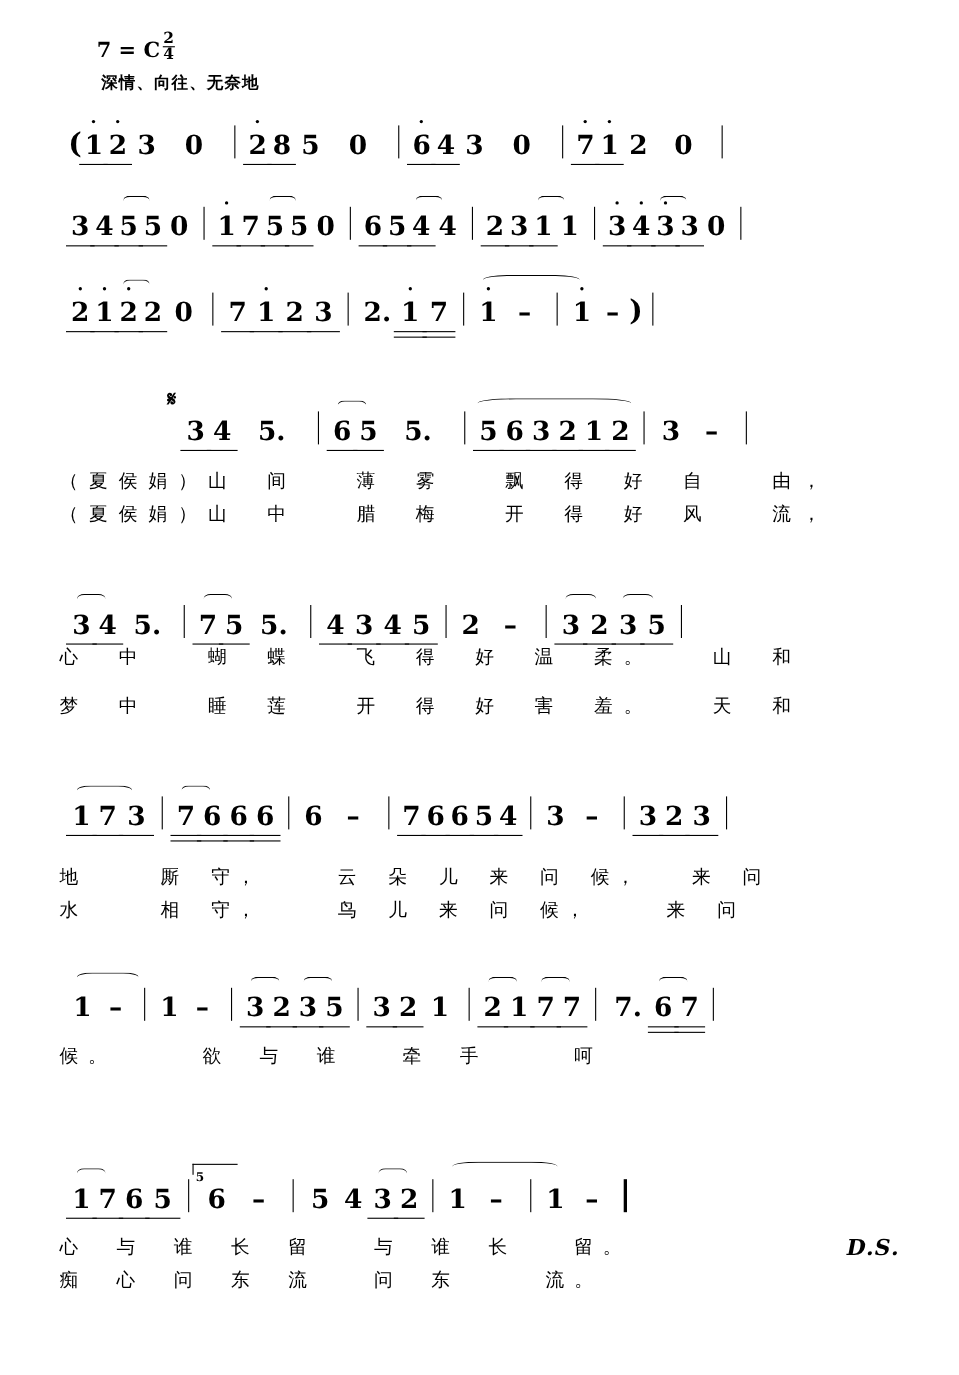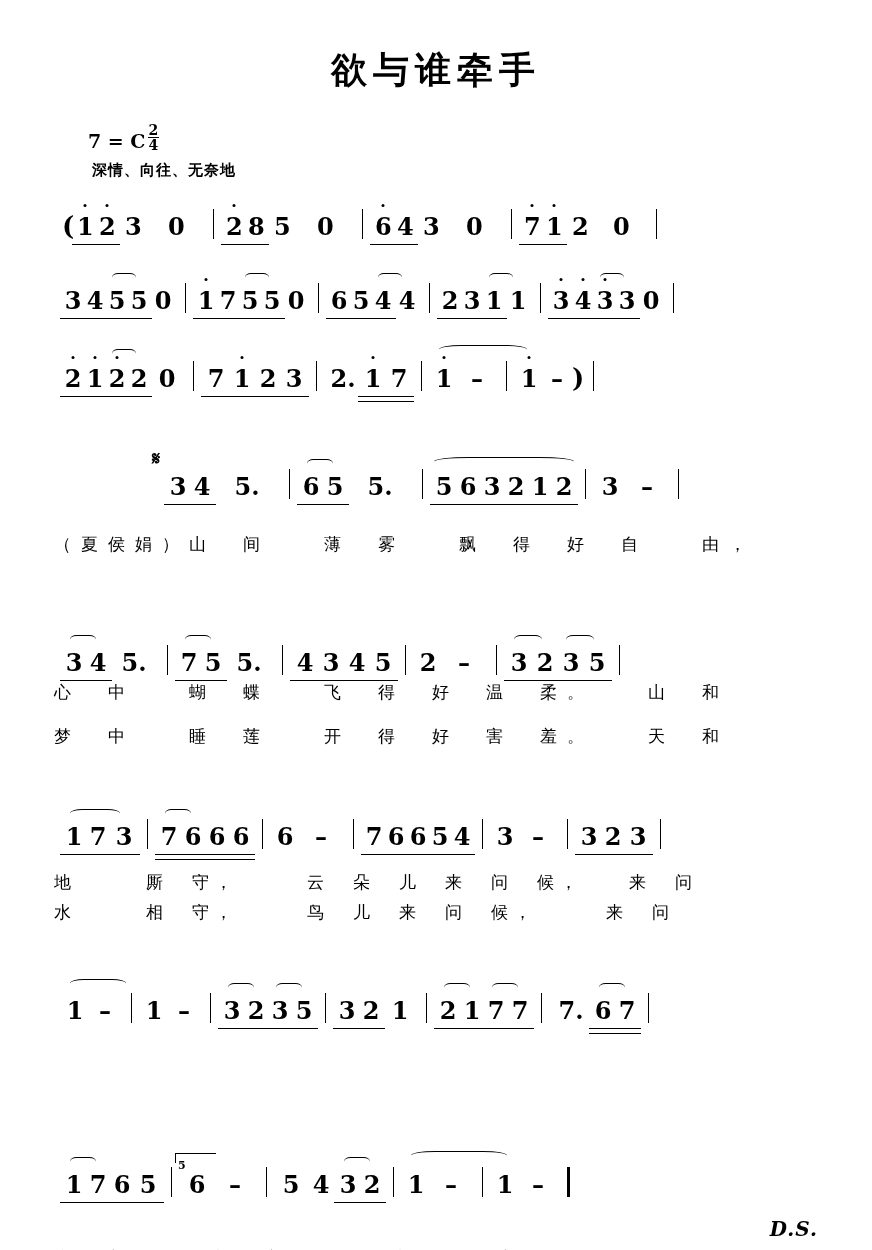--- a/index.html
+++ b/index.html
@@ -204,21 +204,20 @@
     font-size: 11px;
     font-family: "DejaVu Serif", serif;
     font-weight: bold;
   }
 </style>
 </head>
 <body>
 
 <div class="sheet">
 
-  <div class="title">欲与谁牵手</div>
 
   <div class="header-row">
     <div class="key-sig">
       <span>7 = C</span><span class="frac"><span class="num">2</span><span class="den">4</span></span>
     </div>
     <div class="expression">深情、向往、无奈地</div>
   </div>
 
   <div class="system" style="height:74px;">
     <div class="notes" style="padding-left:8px;">
@@ -322,21 +321,24 @@
       <span class="note" style="width:24px;">3<span class="under1"></span></span>
       <span class="note" style="width:24px;">2<span class="under1"></span></span>
       <span class="note" style="width:24px;">1<span class="under1"></span></span>
       <span class="note" style="width:24px;">2<span class="under1"></span><span class="tie" style="left:-118px;top:-16px;width:140px;"></span></span>
       <span class="bar"></span>
       <span class="note" style="width:30px;">3</span>
       <span class="dash" style="width:44px;text-align:center;">–</span>
       <span class="bar"></span>
     </div>
     <div class="lyrics" style="margin-top:20px;">
-      <span class="lyric" style="left:0;transform:none;letter-spacing:10px;margin-top:12px;">（夏侯娟）山　间　　薄　雾　　飘　得　好　自　　由，</span>
+      <span class="lyric" style="left:0;transform:none;letter-spacing:10px;">（夏侯娟）山　间　　薄　雾　　飘　得　好　自　　由，</span>
+    </div>
+    <div class="lyrics" style="margin-top:4px;">
+      <span class="lyric" style="left:0;transform:none;letter-spacing:10px;">（夏侯娟）山　中　　腊　梅　　开　得　好　风　　流，</span>
     </div>
   </div>
 
   <div class="system with-lyrics" style="height:150px;">
     <div class="notes" style="padding-left:8px;margin-top:24px;">
       <span class="note" style="width:24px;">3<span class="under1"></span><span class="tie" style="left:8px;top:-14px;width:26px;"></span></span>
       <span class="note" style="width:24px;">4<span class="under1"></span></span>
       <span class="note" style="width:48px;">5.</span>
       <span class="bar"></span>
       <span class="note" style="width:24px;">7<span class="under1"></span><span class="tie" style="left:8px;top:-14px;width:26px;"></span></span>
@@ -386,21 +388,21 @@
       <span class="note" style="width:22px;">4<span class="under1"></span></span>
       <span class="bar"></span>
       <span class="note" style="width:26px;">3</span>
       <span class="dash" style="width:40px;text-align:center;">–</span>
       <span class="bar"></span>
       <span class="note" style="width:24px;">3<span class="under1"></span></span>
       <span class="note" style="width:24px;">2<span class="under1"></span></span>
       <span class="note" style="width:26px;">3<span class="under1"></span></span>
       <span class="bar"></span>
     </div>
-    <div class="lyrics" style="margin-top:20px;">
+    <div class="lyrics" style="margin-top:30px;">
       <span class="lyric" style="left:0;transform:none;letter-spacing:6px;">地　　　厮　守，　　　云　朵　儿　来　问　候，　　来　问</span>
     </div>
     <div class="lyrics" style="margin-top:4px;">
       <span class="lyric" style="left:0;transform:none;letter-spacing:6px;">水　　　相　守，　　　鸟　儿　来　问　候，　　　来　问</span>
     </div>
   </div>
 
   <div class="system with-lyrics" style="height:150px;">
     <div class="notes" style="padding-left:8px;margin-top:24px;">
       <span class="note" style="width:26px;">1<span class="tie" style="left:8px;top:-18px;width:56px;"></span></span>
@@ -420,20 +422,23 @@
       <span class="bar"></span>
       <span class="note" style="width:24px;">2<span class="under1"></span><span class="tie" style="left:8px;top:-14px;width:26px;"></span></span>
       <span class="note" style="width:24px;">1<span class="under1"></span></span>
       <span class="note" style="width:24px;">7<span class="under1"></span><span class="tie" style="left:8px;top:-14px;width:26px;"></span></span>
       <span class="note" style="width:24px;">7<span class="under1"></span></span>
       <span class="bar"></span>
       <span class="note" style="width:40px;">7.</span>
       <span class="note" style="width:24px;">6<span class="under1"></span><span class="under2"></span><span class="tie" style="left:8px;top:-14px;width:26px;"></span></span>
       <span class="note" style="width:24px;">7<span class="under1"></span><span class="under2"></span></span>
       <span class="bar"></span>
+    </div>
+    <div class="lyrics" style="margin-top:18px;">
+      <span class="lyric" style="left:0;transform:none;letter-spacing:9px;">候。　　　欲　与　谁　　牵　手　　　呵</span>
     </div>
   </div>
 
   <div class="system with-lyrics" style="height:150px;">
     <div class="notes" style="padding-left:8px;margin-top:24px;">
       <span class="note" style="width:24px;">1<span class="under1"></span><span class="tie" style="left:8px;top:-14px;width:26px;"></span></span>
       <span class="note" style="width:24px;">7<span class="under1"></span></span>
       <span class="note" style="width:24px;">6<span class="under1"></span></span>
       <span class="note" style="width:28px;">5<span class="under1"></span></span>
       <span class="bar"></span>
@@ -448,20 +453,21 @@
       <span class="note" style="width:24px;">2<span class="under1"></span></span>
       <span class="bar"></span>
       <span class="note" style="width:26px;">1<span class="tie" style="left:8px;top:-20px;width:96px;"></span></span>
       <span class="dash" style="width:44px;text-align:center;">–</span>
       <span class="bar"></span>
       <span class="note" style="width:26px;">1</span>
       <span class="dash" style="width:40px;text-align:center;">–</span>
       <span class="bar thick"></span>
     </div>
     <div class="lyrics" style="margin-top:18px;">
+      <span class="lyric" style="left:0;transform:none;letter-spacing:9px;">心　与　谁　长　留　　与　谁　长　　留。</span>
       <span class="ds-mark" style="right:0;top:0;">D.S.</span>
     </div>
     <div class="lyrics" style="margin-top:4px;">
       <span class="lyric" style="left:0;transform:none;letter-spacing:9px;">痴　心　问　东　流　　问　东　　　流。</span>
     </div>
   </div>
 
 </div>
 
 </body></html>

